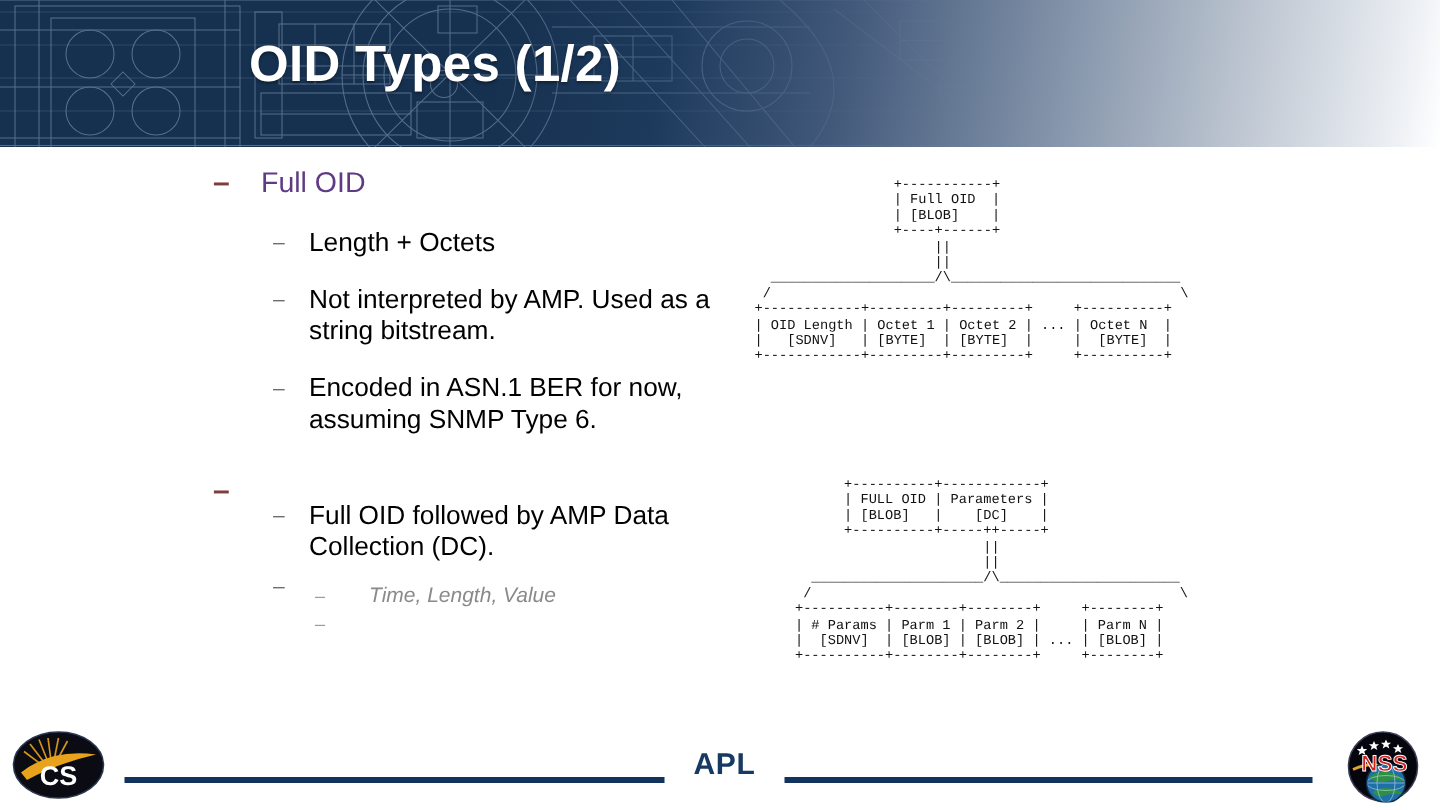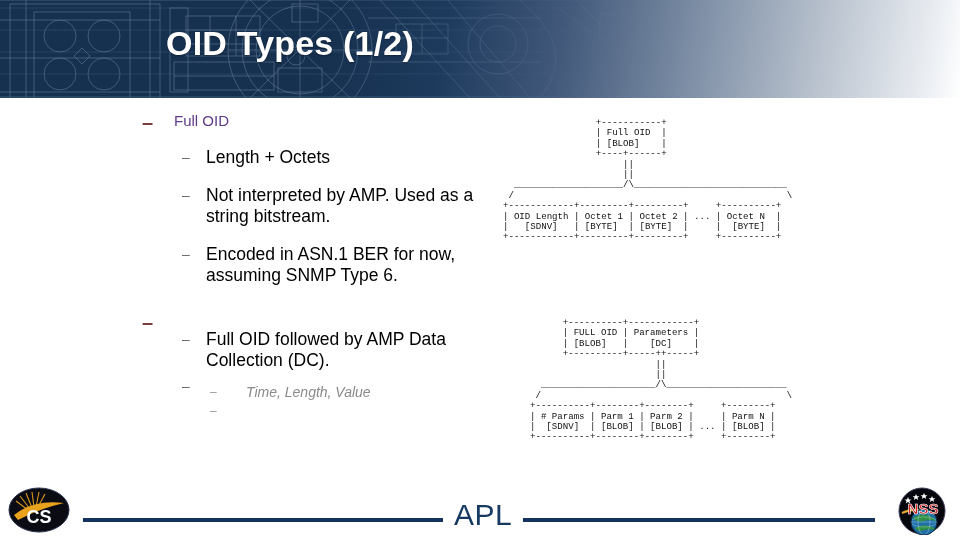--- a/index.html
+++ b/index.html
@@ -29,21 +29,21 @@
     position:absolute;left:166px;top:24px;
     font-size:34px;font-weight:bold;color:#ffffff;letter-spacing:.2px;
     text-shadow:0 1px 2px rgba(0,0,0,.35);
     white-space:nowrap;
   }
 
   
   .body-col{position:absolute;left:138px;top:112px;width:360px;}
   .lvl1{position:relative;padding-left:36px;margin-bottom:2px;}
   .lvl1 .dash{position:absolute;left:4px;top:.02em;color:#7b3f3f;font-size:20px;line-height:1;font-weight:bold;}
-  .lvl1 .txt{color:#5f3b86;font-size:15px;line-height:1.18;}
+  .lvl1 .txt{color:#5f3b86;font-size:19px;line-height:1.18;}
   .lvl2{position:relative;padding-left:68px;margin-top:5px;}
   .lvl2 .dash{position:absolute;left:44px;top:.12em;color:#6f6f6f;font-size:14px;line-height:1.2;}
   .lvl2 .txt{color:#000000;font-size:17.5px;line-height:1.20;display:block;margin-top:17px;}
   .lvl3{position:relative;padding-left:92px;margin-top:2px;}
   .lvl3 .dash{position:absolute;left:72px;top:.1em;color:#9a9a9a;font-size:12px;line-height:1.2;}
   .lvl3 .txt{color:#8a8a8a;font-size:14px;font-style:italic;line-height:1.22;display:block;margin-left:16px;}
   .group-gap{height:26px;}
 
   
   .ascii{
@@ -53,21 +53,21 @@
     letter-spacing:0px;
   }
   #diagram-full{left:503px;top:118px;}
   #diagram-param{left:530px;top:318px;}
 
   
   .footer-rule-l{position:absolute;left:83px;top:518px;width:360px;height:4px;background:#11335c;}
   .footer-rule-r{position:absolute;left:523px;top:518px;width:352px;height:4px;background:#11335c;}
   .apl{
     position:absolute;left:452px;top:500px;width:62px;text-align:center;
-    font-size:30px;font-weight:normal;color:#173a63;letter-spacing:.5px;line-height:1;
+    font-size:20px;font-weight:bold;color:#173a63;letter-spacing:.5px;line-height:1;
   }
 
   .logo-cs{position:absolute;left:8px;top:487px;width:62px;height:46px;}
   .logo-nss{position:absolute;left:897px;top:487px;width:50px;height:48px;}
 </style>
 </head>
 <body>
 
 <div class="slide">
 

